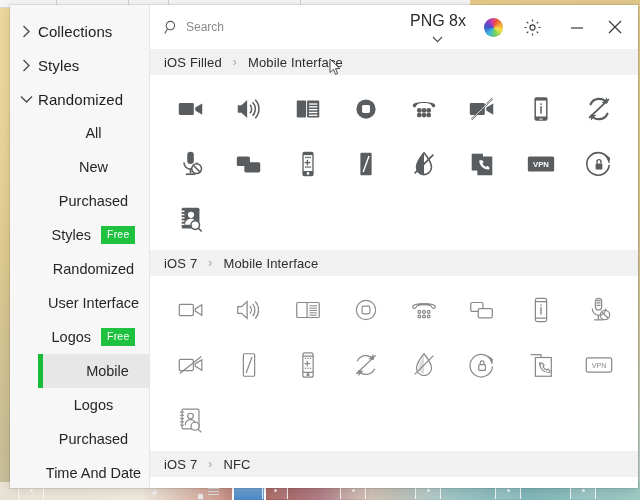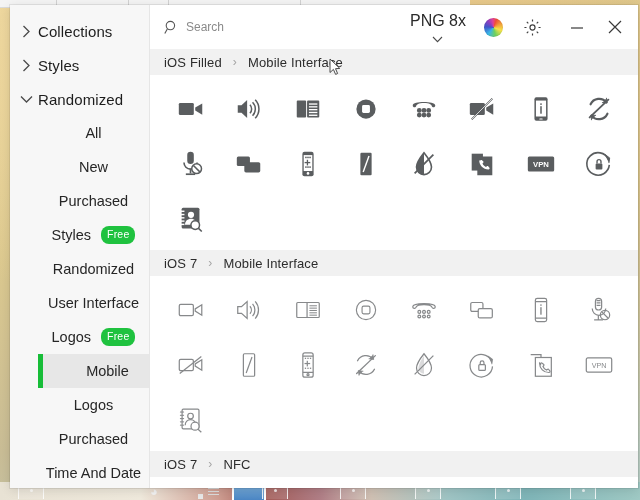--- a/index.html
+++ b/index.html
@@ -101,21 +101,21 @@
   }
   .item.selected { background: #e7e7e7; margin-left: 28px; }
   .item.selected::before {
     content: ""; position: absolute; left: 0; top: 0; bottom: 0;
     width: 5px; background: #17bd38;
   }
   .badge {
     margin-left: 10px;
     background: #1fc23f; color: #ffffff;
     font-size: 10.5px; line-height: 1;
-    padding: 3px 6px 4px; border-radius: 8px;
+    padding: 3px 6px 4px; border-radius: 0;
     letter-spacing: .2px;
   }
 
   
   .main { flex: 1; display: flex; flex-direction: column; min-width: 0; background:#fff; }
 
   .topbar {
     height: 44px; flex: 0 0 44px;
     display: flex; align-items: center;
     padding: 0 10px 0 14px;

